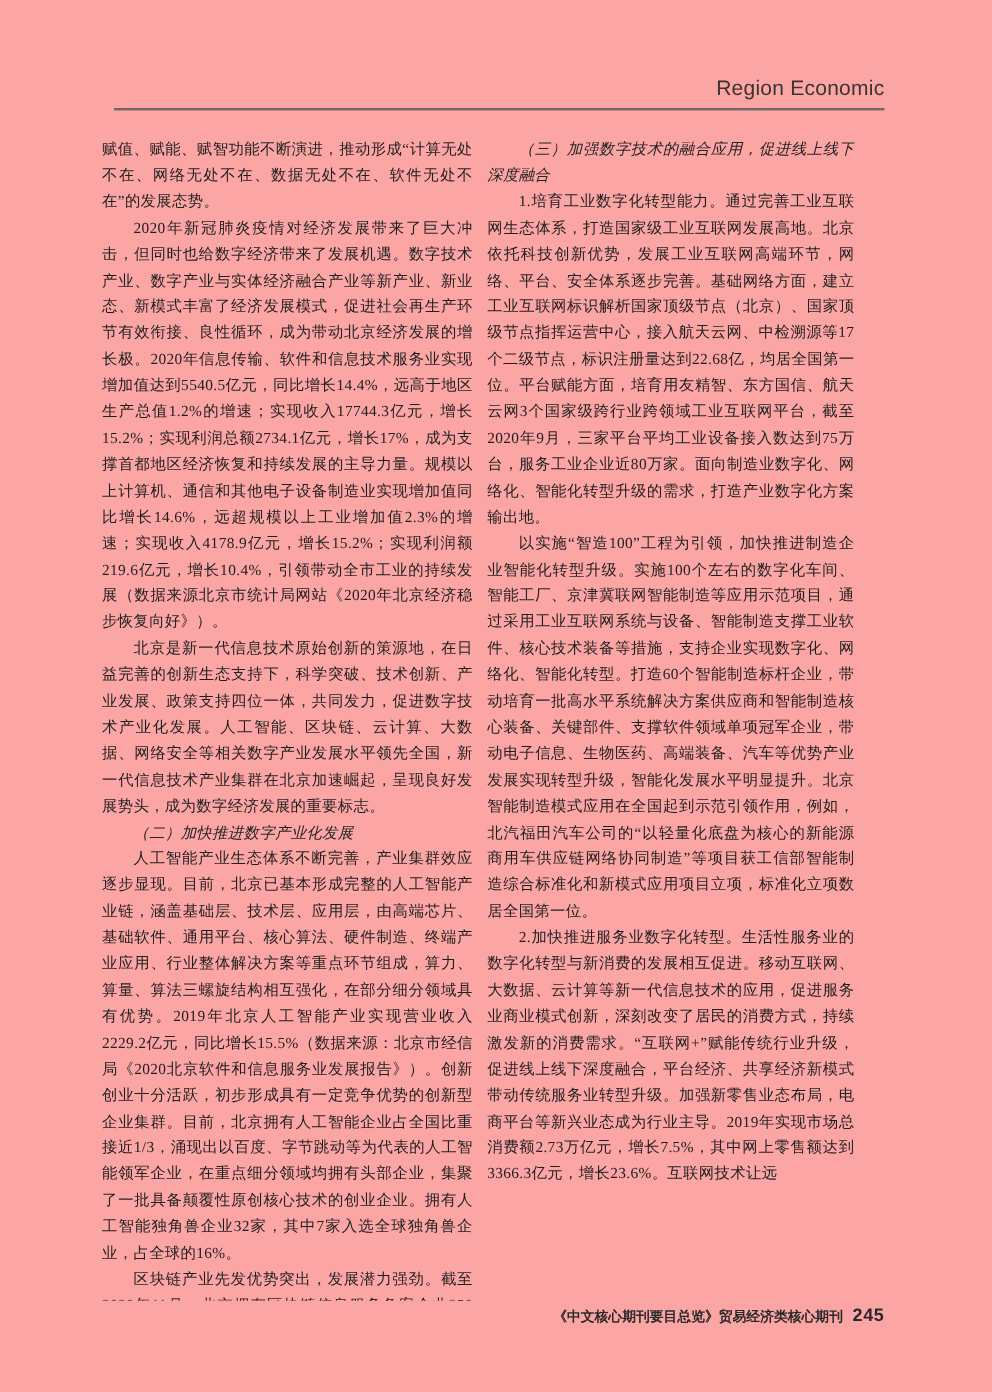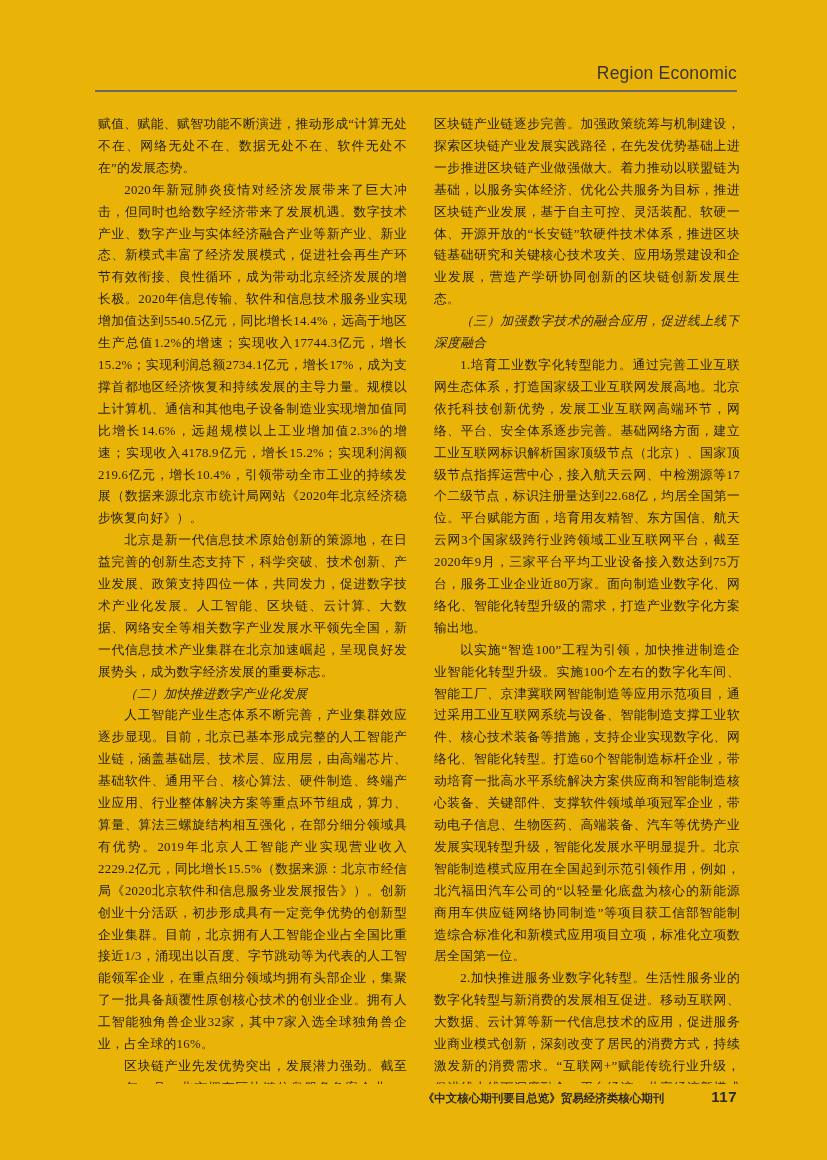--- a/index.html
+++ b/index.html
@@ -1,20 +1,20 @@
 <!DOCTYPE html>
 <html><head>
 <meta charset="utf-8">
 <style>
   html, body { margin: 0; padding: 0; background: #ffffff; }
   .page {
     position: relative;
     width: 827px;
     height: 1160px;
-    background: #eab308;
+    background: #fca5a5;
     overflow: hidden;
     font-family: "Liberation Serif", "DejaVu Serif", serif;
     color: #212121;
   }
   .header-title {
     position: absolute;
     top: 63px;
     right: 90px;
     font-family: "Liberation Sans", "DejaVu Sans", sans-serif;
     font-size: 17.5px;
@@ -25,25 +25,25 @@
     position: absolute;
     top: 90px;
     left: 95px;
     width: 642px;
     height: 2px;
     background: #6e6761;
   }
   .columns {
     position: absolute;
     top: 114px;
-    left: 98px;
+    left: 85px;
     width: 642px;
     height: 970px;
     display: flex;
-    gap: 27px;
+    gap: 12px;
   }
   .col { overflow: hidden; height: 100%; }
   .col-left  { width: 309px; }
   .col-right { width: 306px; }
   .col p {
     margin: 0;
     font-size: 12.8px;
     line-height: 21.9px;
     text-align: justify;
     letter-spacing: 0.3px;
@@ -57,21 +57,20 @@
   .footer {
     position: absolute;
     top: 1088px;
     right: 90px;
     font-family: "Liberation Sans", "DejaVu Sans", sans-serif;
     font-weight: bold;
     font-size: 11.5px;
     color: #2a2a2a;
     display: flex;
     align-items: baseline;
-    gap: 39px;
   }
   .footer .page-num {
     font-size: 15px;
     margin-left: 8px;
     letter-spacing: 0.5px;
   }
 </style>
 </head>
 <body>
 
@@ -86,27 +85,26 @@
     <div class="col col-left">
       <p>赋值、赋能、赋智功能不断演进，推动形成“计算无处不在、网络无处不在、数据无处不在、软件无处不在”的发展态势。</p>
       <p class="indent">2020年新冠肺炎疫情对经济发展带来了巨大冲击，但同时也给数字经济带来了发展机遇。数字技术产业、数字产业与实体经济融合产业等新产业、新业态、新模式丰富了经济发展模式，促进社会再生产环节有效衔接、良性循环，成为带动北京经济发展的增长极。2020年信息传输、软件和信息技术服务业实现增加值达到5540.5亿元，同比增长14.4%，远高于地区生产总值1.2%的增速；实现收入17744.3亿元，增长15.2%；实现利润总额2734.1亿元，增长17%，成为支撑首都地区经济恢复和持续发展的主导力量。规模以上计算机、通信和其他电子设备制造业实现增加值同比增长14.6%，远超规模以上工业增加值2.3%的增速；实现收入4178.9亿元，增长15.2%；实现利润额219.6亿元，增长10.4%，引领带动全市工业的持续发展（数据来源北京市统计局网站《2020年北京经济稳步恢复向好》）。</p>
       <p class="indent">北京是新一代信息技术原始创新的策源地，在日益完善的创新生态支持下，科学突破、技术创新、产业发展、政策支持四位一体，共同发力，促进数字技术产业化发展。人工智能、区块链、云计算、大数据、网络安全等相关数字产业发展水平领先全国，新一代信息技术产业集群在北京加速崛起，呈现良好发展势头，成为数字经济发展的重要标志。</p>
       <p class="indent heading">（二）加快推进数字产业化发展</p>
       <p class="indent">人工智能产业生态体系不断完善，产业集群效应逐步显现。目前，北京已基本形成完整的人工智能产业链，涵盖基础层、技术层、应用层，由高端芯片、基础软件、通用平台、核心算法、硬件制造、终端产业应用、行业整体解决方案等重点环节组成，算力、算量、算法三螺旋结构相互强化，在部分细分领域具有优势。2019年北京人工智能产业实现营业收入2229.2亿元，同比增长15.5%（数据来源：北京市经信局《2020北京软件和信息服务业发展报告》）。创新创业十分活跃，初步形成具有一定竞争优势的创新型企业集群。目前，北京拥有人工智能企业占全国比重接近1/3，涌现出以百度、字节跳动等为代表的人工智能领军企业，在重点细分领域均拥有头部企业，集聚了一批具备颠覆性原创核心技术的创业企业。拥有人工智能独角兽企业32家，其中7家入选全球独角兽企业，占全球的16%。</p>
       <p class="indent">区块链产业先发优势突出，发展潜力强劲。截至2020年11月，北京拥有区块链信息服务备案企业250家，占全国的31%（数据来源：中国信通院《2020中国区块链发展白皮书》）。随着区块链产业生态的迅速完善，进行全产业链布局的平台型龙头企业、成长潜力强的区块链创新企业、技术配套和行业应用类的信息服务企业协同布局，涵盖底层技术、平台服务、产业应用、周边服务的全方位</p>
     </div>
 
     <div class="col col-right">
-      <p>区块链产业链逐步完善。加强政策统筹与机制建设，探索区块链产业发展实践路径，在先发优势基础上进一步推进区块链产业做强做大。着力推动以联盟链为基础，以服务实体经济、优化公共服务为目标，推进区块链产业发展，基于自主可控、灵活装配、软硬一体、开源开放的“长安链”软硬件技术体系，推进区块链基础研究和关键核心技术攻关、应用场景建设和企业发展，营造产学研协同创新的区块链创新发展生态。</p>
       <p class="indent heading">（三）加强数字技术的融合应用，促进线上线下深度融合</p>
       <p class="indent">1.培育工业数字化转型能力。通过完善工业互联网生态体系，打造国家级工业互联网发展高地。北京依托科技创新优势，发展工业互联网高端环节，网络、平台、安全体系逐步完善。基础网络方面，建立工业互联网标识解析国家顶级节点（北京）、国家顶级节点指挥运营中心，接入航天云网、中检溯源等17个二级节点，标识注册量达到22.68亿，均居全国第一位。平台赋能方面，培育用友精智、东方国信、航天云网3个国家级跨行业跨领域工业互联网平台，截至2020年9月，三家平台平均工业设备接入数达到75万台，服务工业企业近80万家。面向制造业数字化、网络化、智能化转型升级的需求，打造产业数字化方案输出地。</p>
       <p class="indent">以实施“智造100”工程为引领，加快推进制造企业智能化转型升级。实施100个左右的数字化车间、智能工厂、京津冀联网智能制造等应用示范项目，通过采用工业互联网系统与设备、智能制造支撑工业软件、核心技术装备等措施，支持企业实现数字化、网络化、智能化转型。打造60个智能制造标杆企业，带动培育一批高水平系统解决方案供应商和智能制造核心装备、关键部件、支撑软件领域单项冠军企业，带动电子信息、生物医药、高端装备、汽车等优势产业发展实现转型升级，智能化发展水平明显提升。北京智能制造模式应用在全国起到示范引领作用，例如，北汽福田汽车公司的“以轻量化底盘为核心的新能源商用车供应链网络协同制造”等项目获工信部智能制造综合标准化和新模式应用项目立项，标准化立项数居全国第一位。</p>
       <p class="indent">2.加快推进服务业数字化转型。生活性服务业的数字化转型与新消费的发展相互促进。移动互联网、大数据、云计算等新一代信息技术的应用，促进服务业商业模式创新，深刻改变了居民的消费方式，持续激发新的消费需求。“互联网+”赋能传统行业升级，促进线上线下深度融合，平台经济、共享经济新模式带动传统服务业转型升级。加强新零售业态布局，电商平台等新兴业态成为行业主导。2019年实现市场总消费额2.73万亿元，增长7.5%，其中网上零售额达到3366.3亿元，增长23.6%。互联网技术让远</p>
     </div>
 
   </div>
 
   <div class="footer">
     <span>《中文核心期刊要目总览》贸易经济类核心期刊</span>
-    <span class="page-num">117</span>
+    <span class="page-num">245</span>
   </div>
 
 </div>
 
 </body></html>

